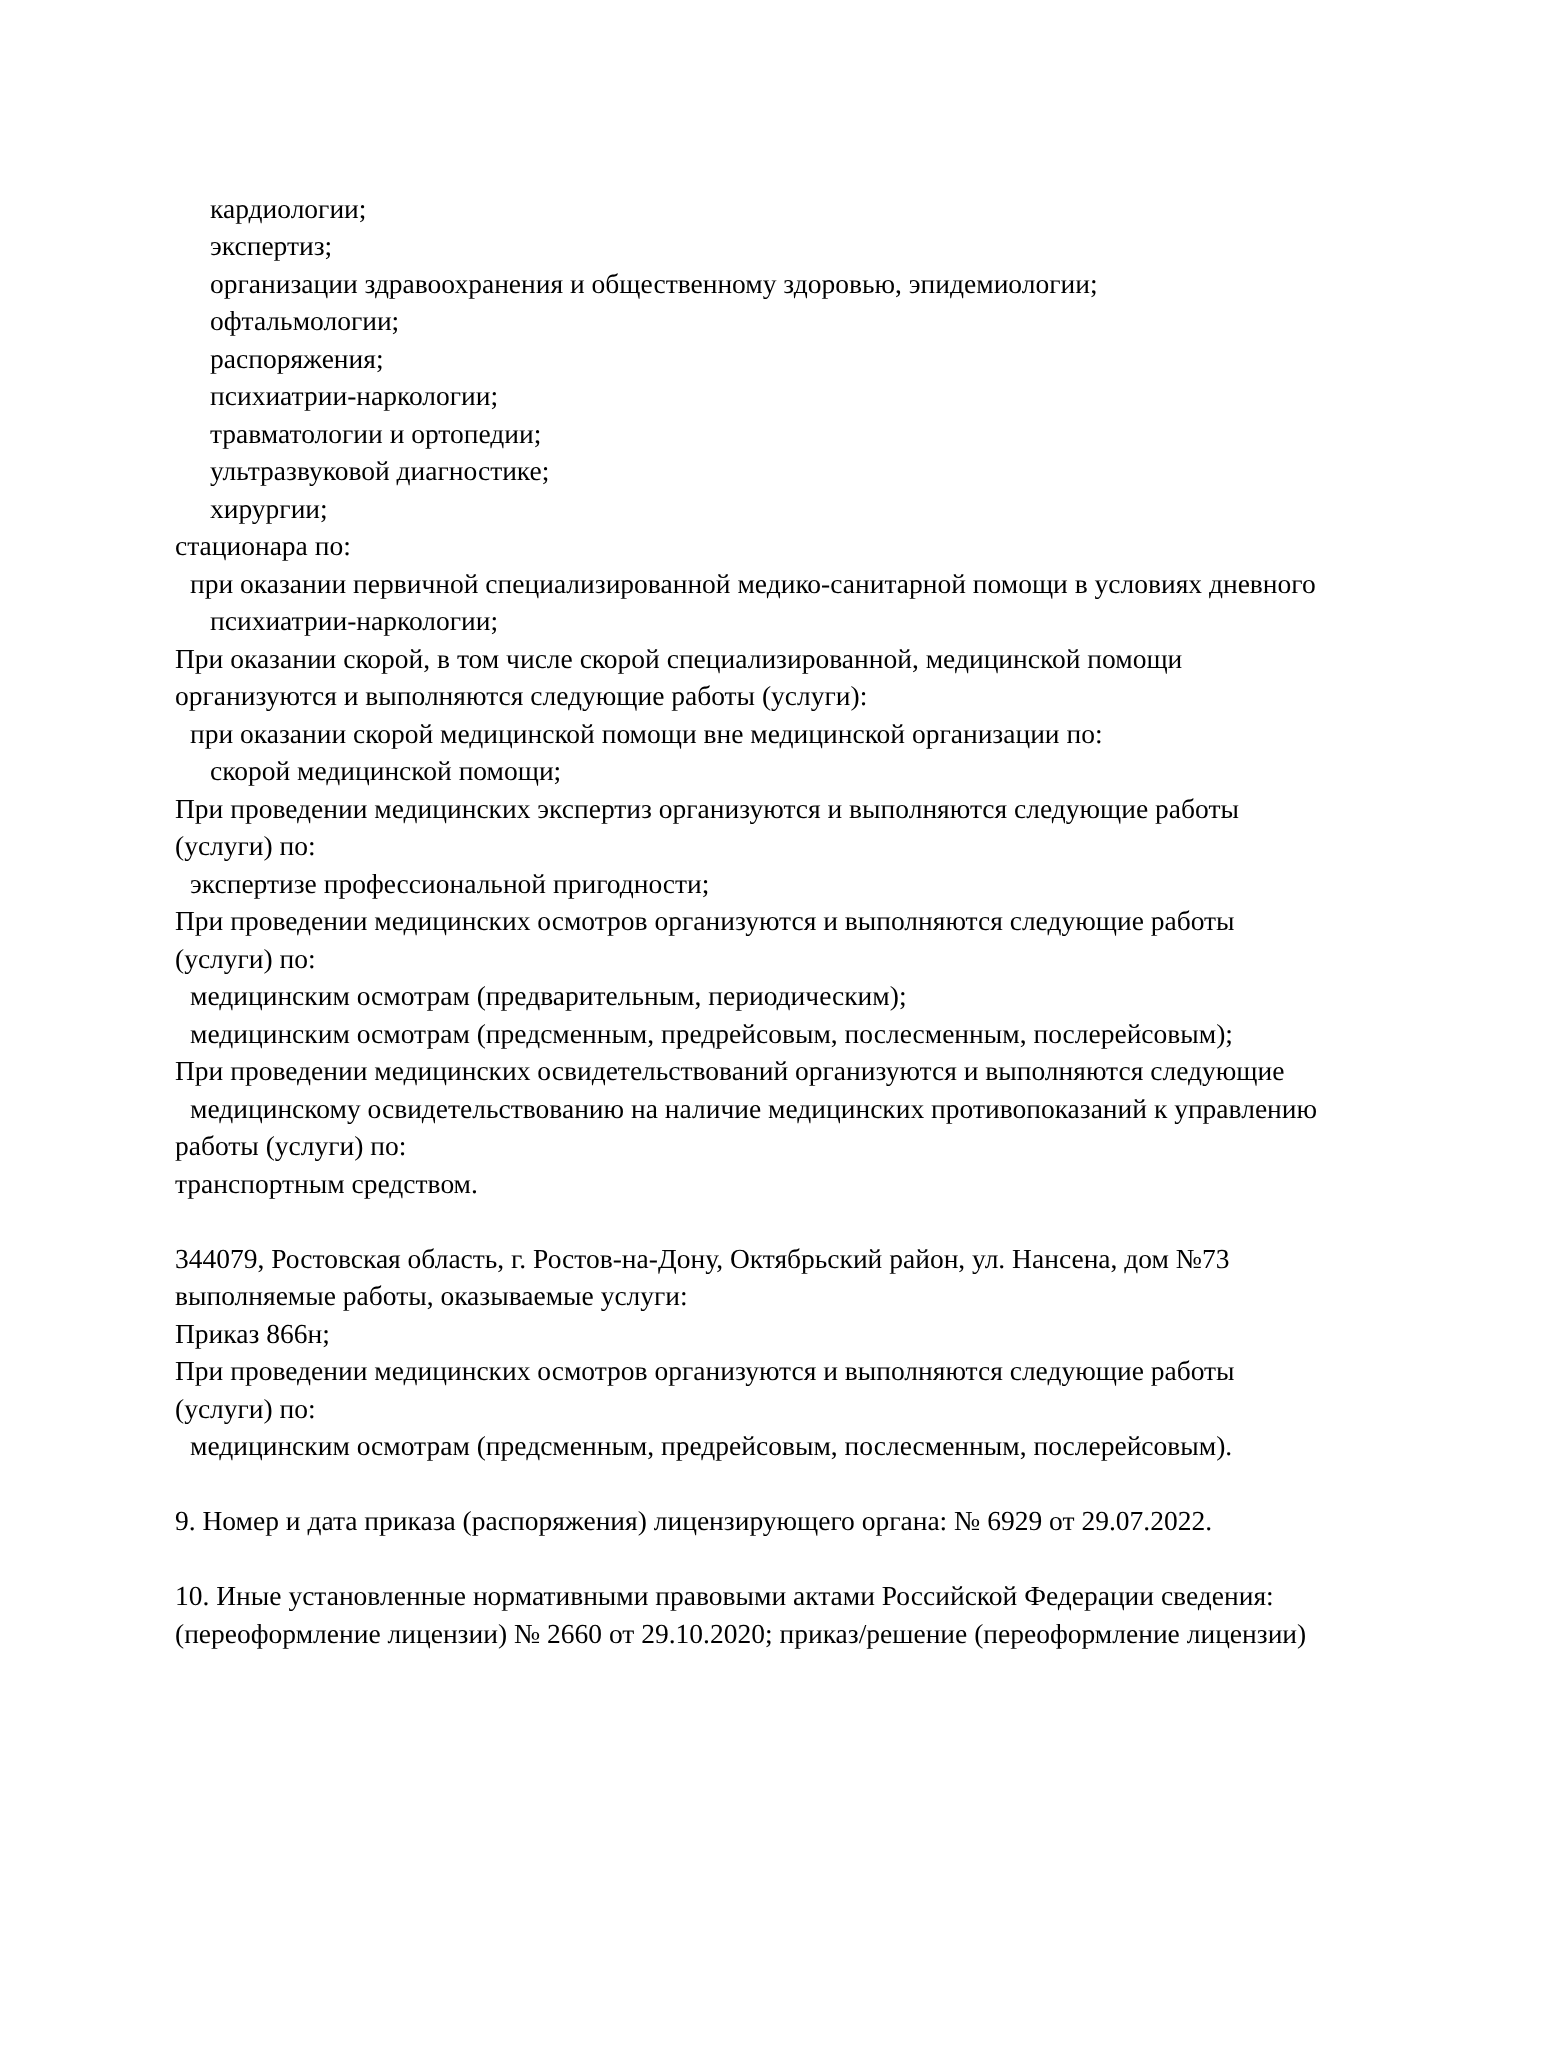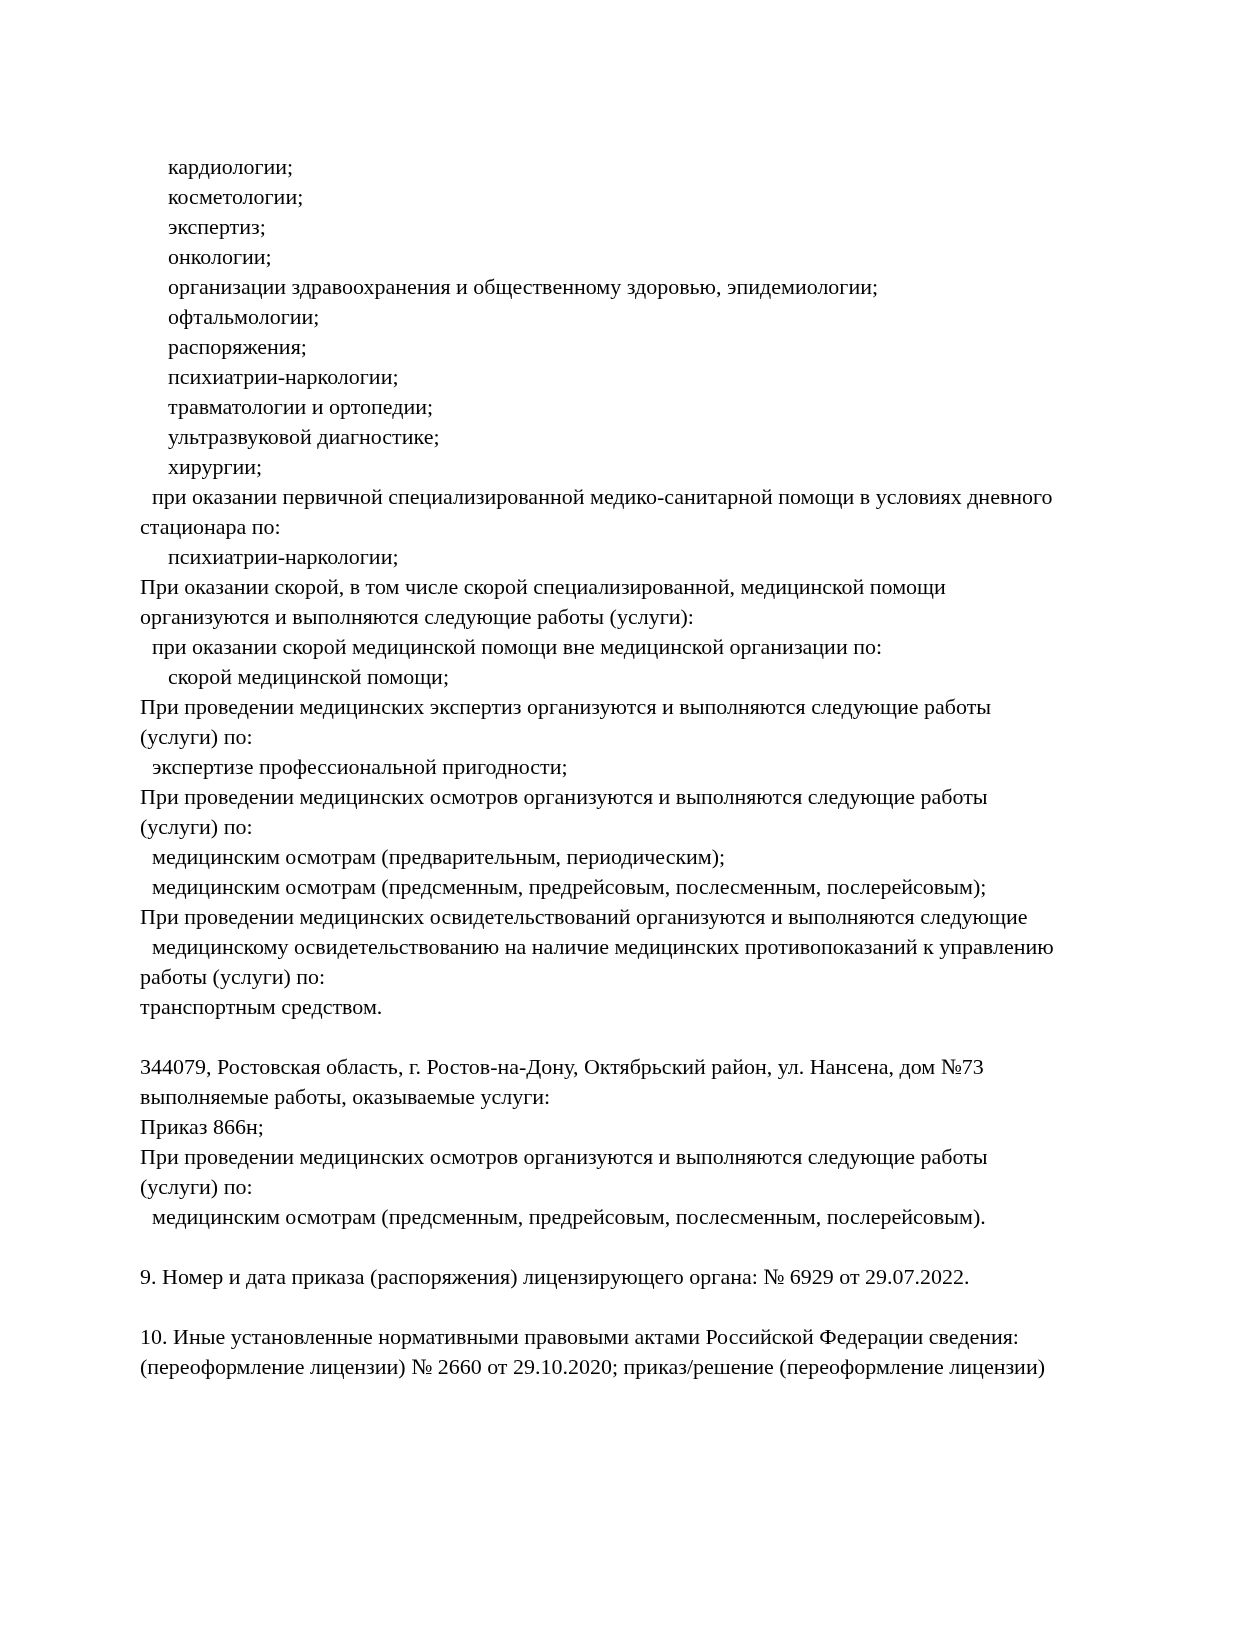--- a/index.html
+++ b/index.html
@@ -32,32 +32,30 @@
   .ind1 { padding-left: 12px; }
   .ind2 { padding-left: 28px; }
   .blank {  }
 </style>
 </head>
 <body>
 
 <div class="page">
   <div>
       <div class="line ind2">кардиологии;</div>
-      <div class="line ind2">косметологии;</div>
       <div class="line ind2">экспертиз;</div>
-      <div class="line ind2">онкологии;</div>
       <div class="line ind2">организации здравоохранения и общественному здоровью, эпидемиологии;</div>
       <div class="line ind2">офтальмологии;</div>
       <div class="line ind2">распоряжения;</div>
       <div class="line ind2">психиатрии-наркологии;</div>
       <div class="line ind2">травматологии и ортопедии;</div>
       <div class="line ind2">ультразвуковой диагностике;</div>
       <div class="line ind2">хирургии;</div>
+      <div class="line ind0">стационара по:</div>
       <div class="line ind1">при оказании первичной специализированной медико-санитарной помощи в условиях дневного</div>
-      <div class="line ind0">стационара по:</div>
       <div class="line ind2">психиатрии-наркологии;</div>
       <div class="line ind0">При оказании скорой, в том числе скорой специализированной, медицинской помощи</div>
       <div class="line ind0">организуются и выполняются следующие работы (услуги):</div>
       <div class="line ind1">при оказании скорой медицинской помощи вне медицинской организации по:</div>
       <div class="line ind2">скорой медицинской помощи;</div>
       <div class="line ind0">При проведении медицинских экспертиз организуются и выполняются следующие работы</div>
       <div class="line ind0">(услуги) по:</div>
       <div class="line ind1">экспертизе профессиональной пригодности;</div>
       <div class="line ind0">При проведении медицинских осмотров организуются и выполняются следующие работы</div>
       <div class="line ind0">(услуги) по:</div>

